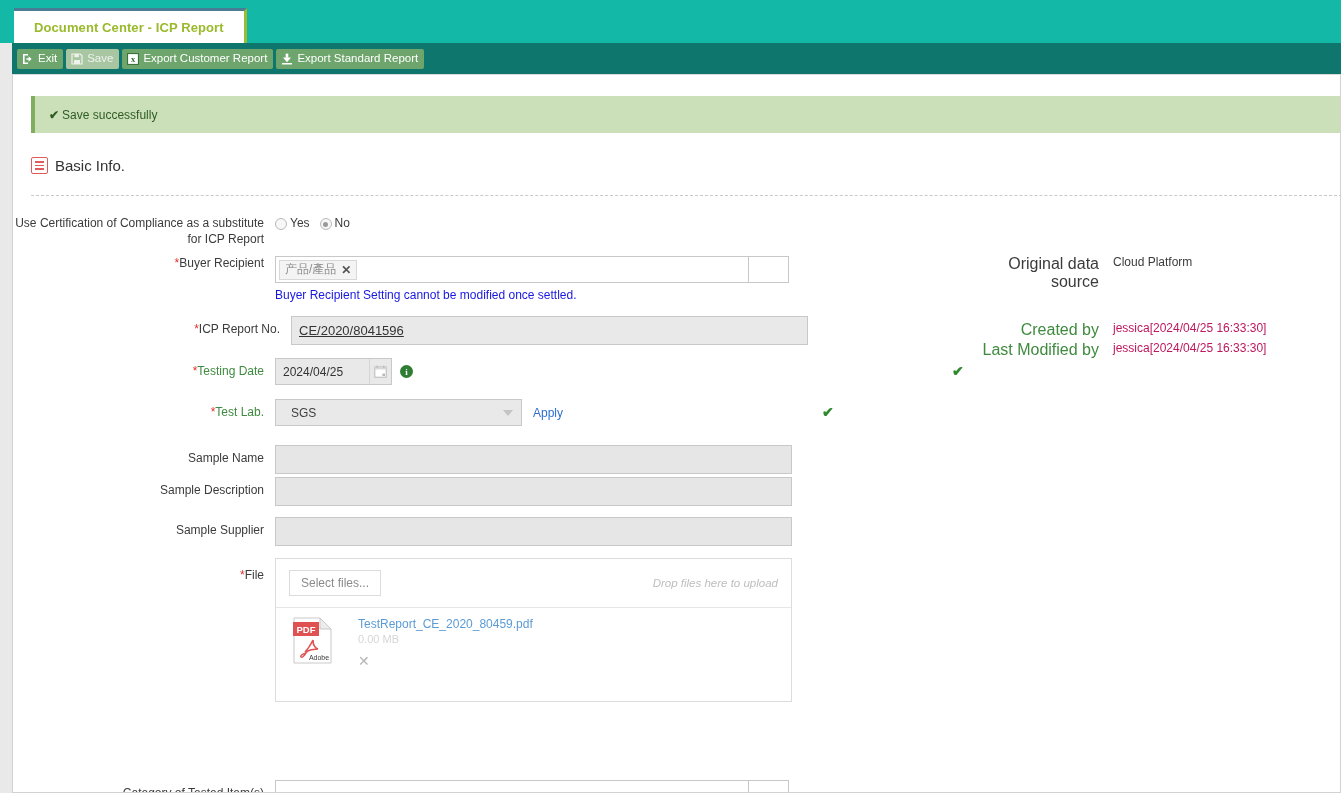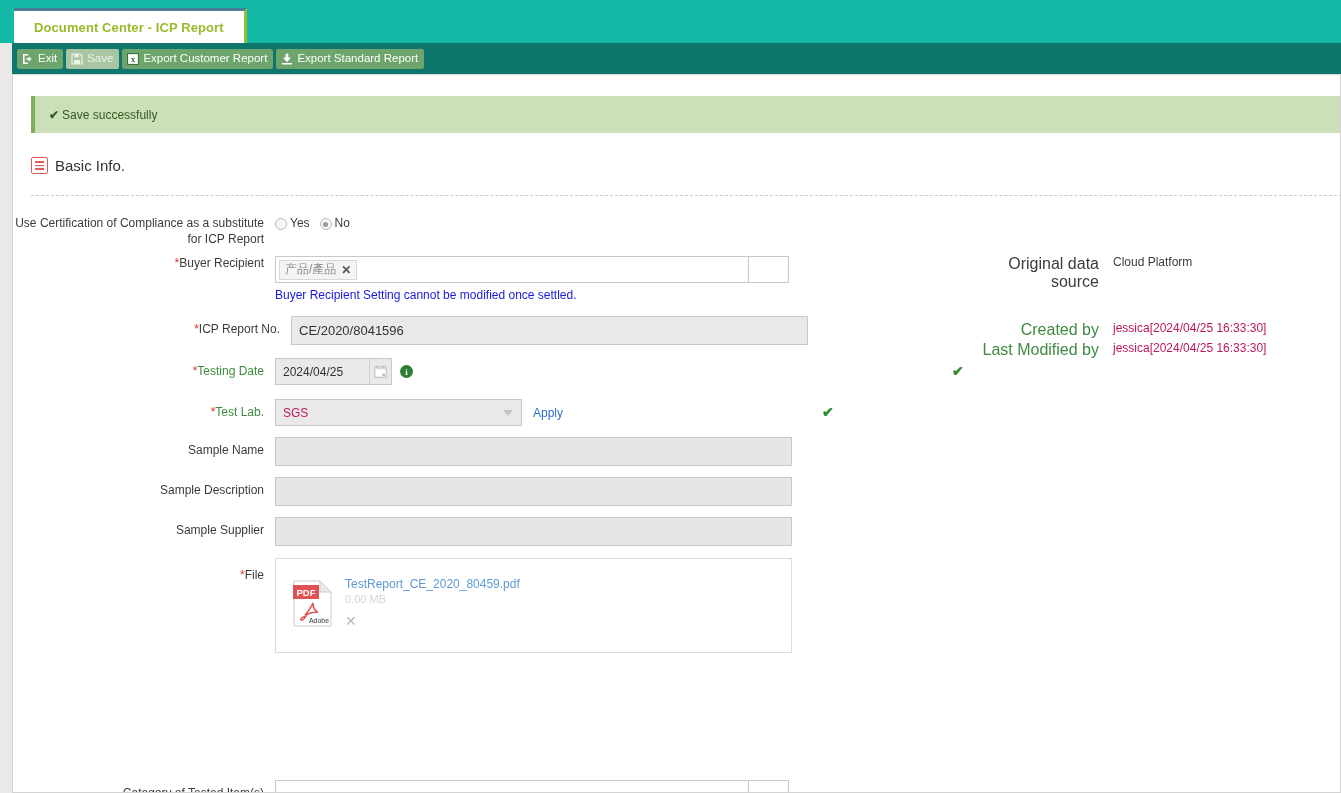--- a/index.html
+++ b/index.html
@@ -326,21 +326,21 @@
     height: 27px;
     border: 1px solid #c8c8c8;
     background: #e9e9e9;
     box-sizing: border-box;
     display: flex;
     align-items: center;
     padding-left: 7px;
     position: relative;
     cursor: pointer;
   }
-  .selwrap .sv { flex:1; font-size:12px; color:#be185d; }
+  .selwrap .sv { flex:1; font-size:12px; color:#404040;margin-left:8px; }
   .caret {
     width: 0; height: 0;
     border-left: 5px solid transparent;
     border-right: 5px solid transparent;
     border-top: 6px solid #c4c4c4;
     margin-right: 8px;
   }
   .link {
     color: #2f6fd0;
     font-size: 12px;
@@ -384,22 +384,21 @@
   }
   .dropmsg {
     color: #bdbdbd;
     font-style: italic;
     font-size: 11.5px;
   }
   .up-body {
     min-height: 70px;
     padding: 9px 13px 14px 17px;
     display: flex;
-    gap: 12px;
-    align-items: center;
+    gap: 25px;
   }
   .pdf-icon { width: 40px; height: 47px; flex: 0 0 auto; }
   .fname {
     color: #5b9bd5;
     font-size: 12px;
     text-decoration: none;
     cursor: pointer;
     display: block;
   }
   .fsize {
@@ -545,21 +544,21 @@
           </div>
           <div class="hint-blue">Buyer Recipient Setting cannot be modified once settled.</div>
         </div>
       </div>
 
       <div class="row" style="left:16px; top:101px;">
         <div class="lbl" style="padding-top:6px;">
           <span class="req">*</span><span>ICP Report No.</span>
         </div>
         <div class="fld">
-          <input class="box gray" style="width: 517px; height: 29px; font-size: 13px;" readonly="" value="CE/2020/8041596">
+          <input class="box gray" style="width: 517px; height: 29px; font-size: 13px; text-decoration: underline;" readonly="" value="CE/2020/8041596">
         </div>
       </div>
 
       <div class="row" style="left:0; top:143px;">
         <div class="lbl" style="padding-top:6px;">
           <span class="req">*</span><span class="lbl-green" style="color:#3f8a3f;">Testing Date</span>
         </div>
         <div class="fld" style="display:flex;align-items:center;">
           <div class="datewrap">
             <span class="dv">2024/04/25</span>
@@ -585,21 +584,21 @@
         <div class="fld" style="display:flex;align-items:center;">
           <div class="selwrap">
             <span class="sv">SGS</span>
             <span class="caret"></span>
           </div>
           <a class="link">Apply</a>
           <span class="okcheck" style="left:547px;top:5px;">✔</span>
         </div>
       </div>
 
-      <div class="row" style="left:0; top:222px;border-radius:12px;">
+      <div class="row" style="left:0; top:230px;border-radius:12px;">
         <div class="lbl" style="padding-top:6px;">Sample Name</div>
         <div class="fld">
           <input class="box gray2" style="width: 517px; height: 29px;" readonly="" value="">
         </div>
       </div>
 
       <div class="row" style="left:0; top:262px;">
         <div class="lbl" style="padding-top:6px;">Sample Description</div>
         <div class="fld">
           <input class="box gray2" style="width: 517px; height: 29px;" readonly="" value="">
@@ -612,20 +611,24 @@
           <input class="box gray2" style="width: 517px; height: 29px;" readonly="" value="">
         </div>
       </div>
 
       <div class="row" style="left:0; top:343px;">
         <div class="lbl" style="padding-top:10px;">
           <span class="req">*</span><span>File</span>
         </div>
         <div class="fld">
           <div class="uploader">
+            <div class="up-top">
+              <button class="selfiles">Select files...</button>
+              <span class="dropmsg">Drop files here to upload</span>
+            </div>
             <div class="up-body">
               <span class="pdf-icon">
                 <svg width="40" height="47" viewBox="0 0 40 47">
                   <path d="M1 1h26l11 11v34H1z" fill="#ffffff" stroke="#c9c9c9" stroke-width="1"></path>
                   <path d="M27 1l11 11H27z" fill="#ececec" stroke="#c9c9c9" stroke-width="1"></path>
                   <rect x="0" y="5" width="26" height="14" fill="#e05252"></rect>
                   <text x="13" y="16" font-family="Liberation Sans, sans-serif" font-size="9.5" font-weight="bold" fill="#ffffff" text-anchor="middle">PDF</text>
                   <path d="M20 23c-2 4-5 9-8 12 4-2 9-3 13-3-3-1-5-4-5-9z" fill="none" stroke="#e05252" stroke-width="1.6"></path>
                   <path d="M13 36c-2 3-4 5-5 4s1-3 5-4z" fill="none" stroke="#e05252" stroke-width="1.4"></path>
                   <text x="26" y="43" font-family="Liberation Sans, sans-serif" font-size="7" fill="#3a3a3a" text-anchor="middle">Adobe</text>

